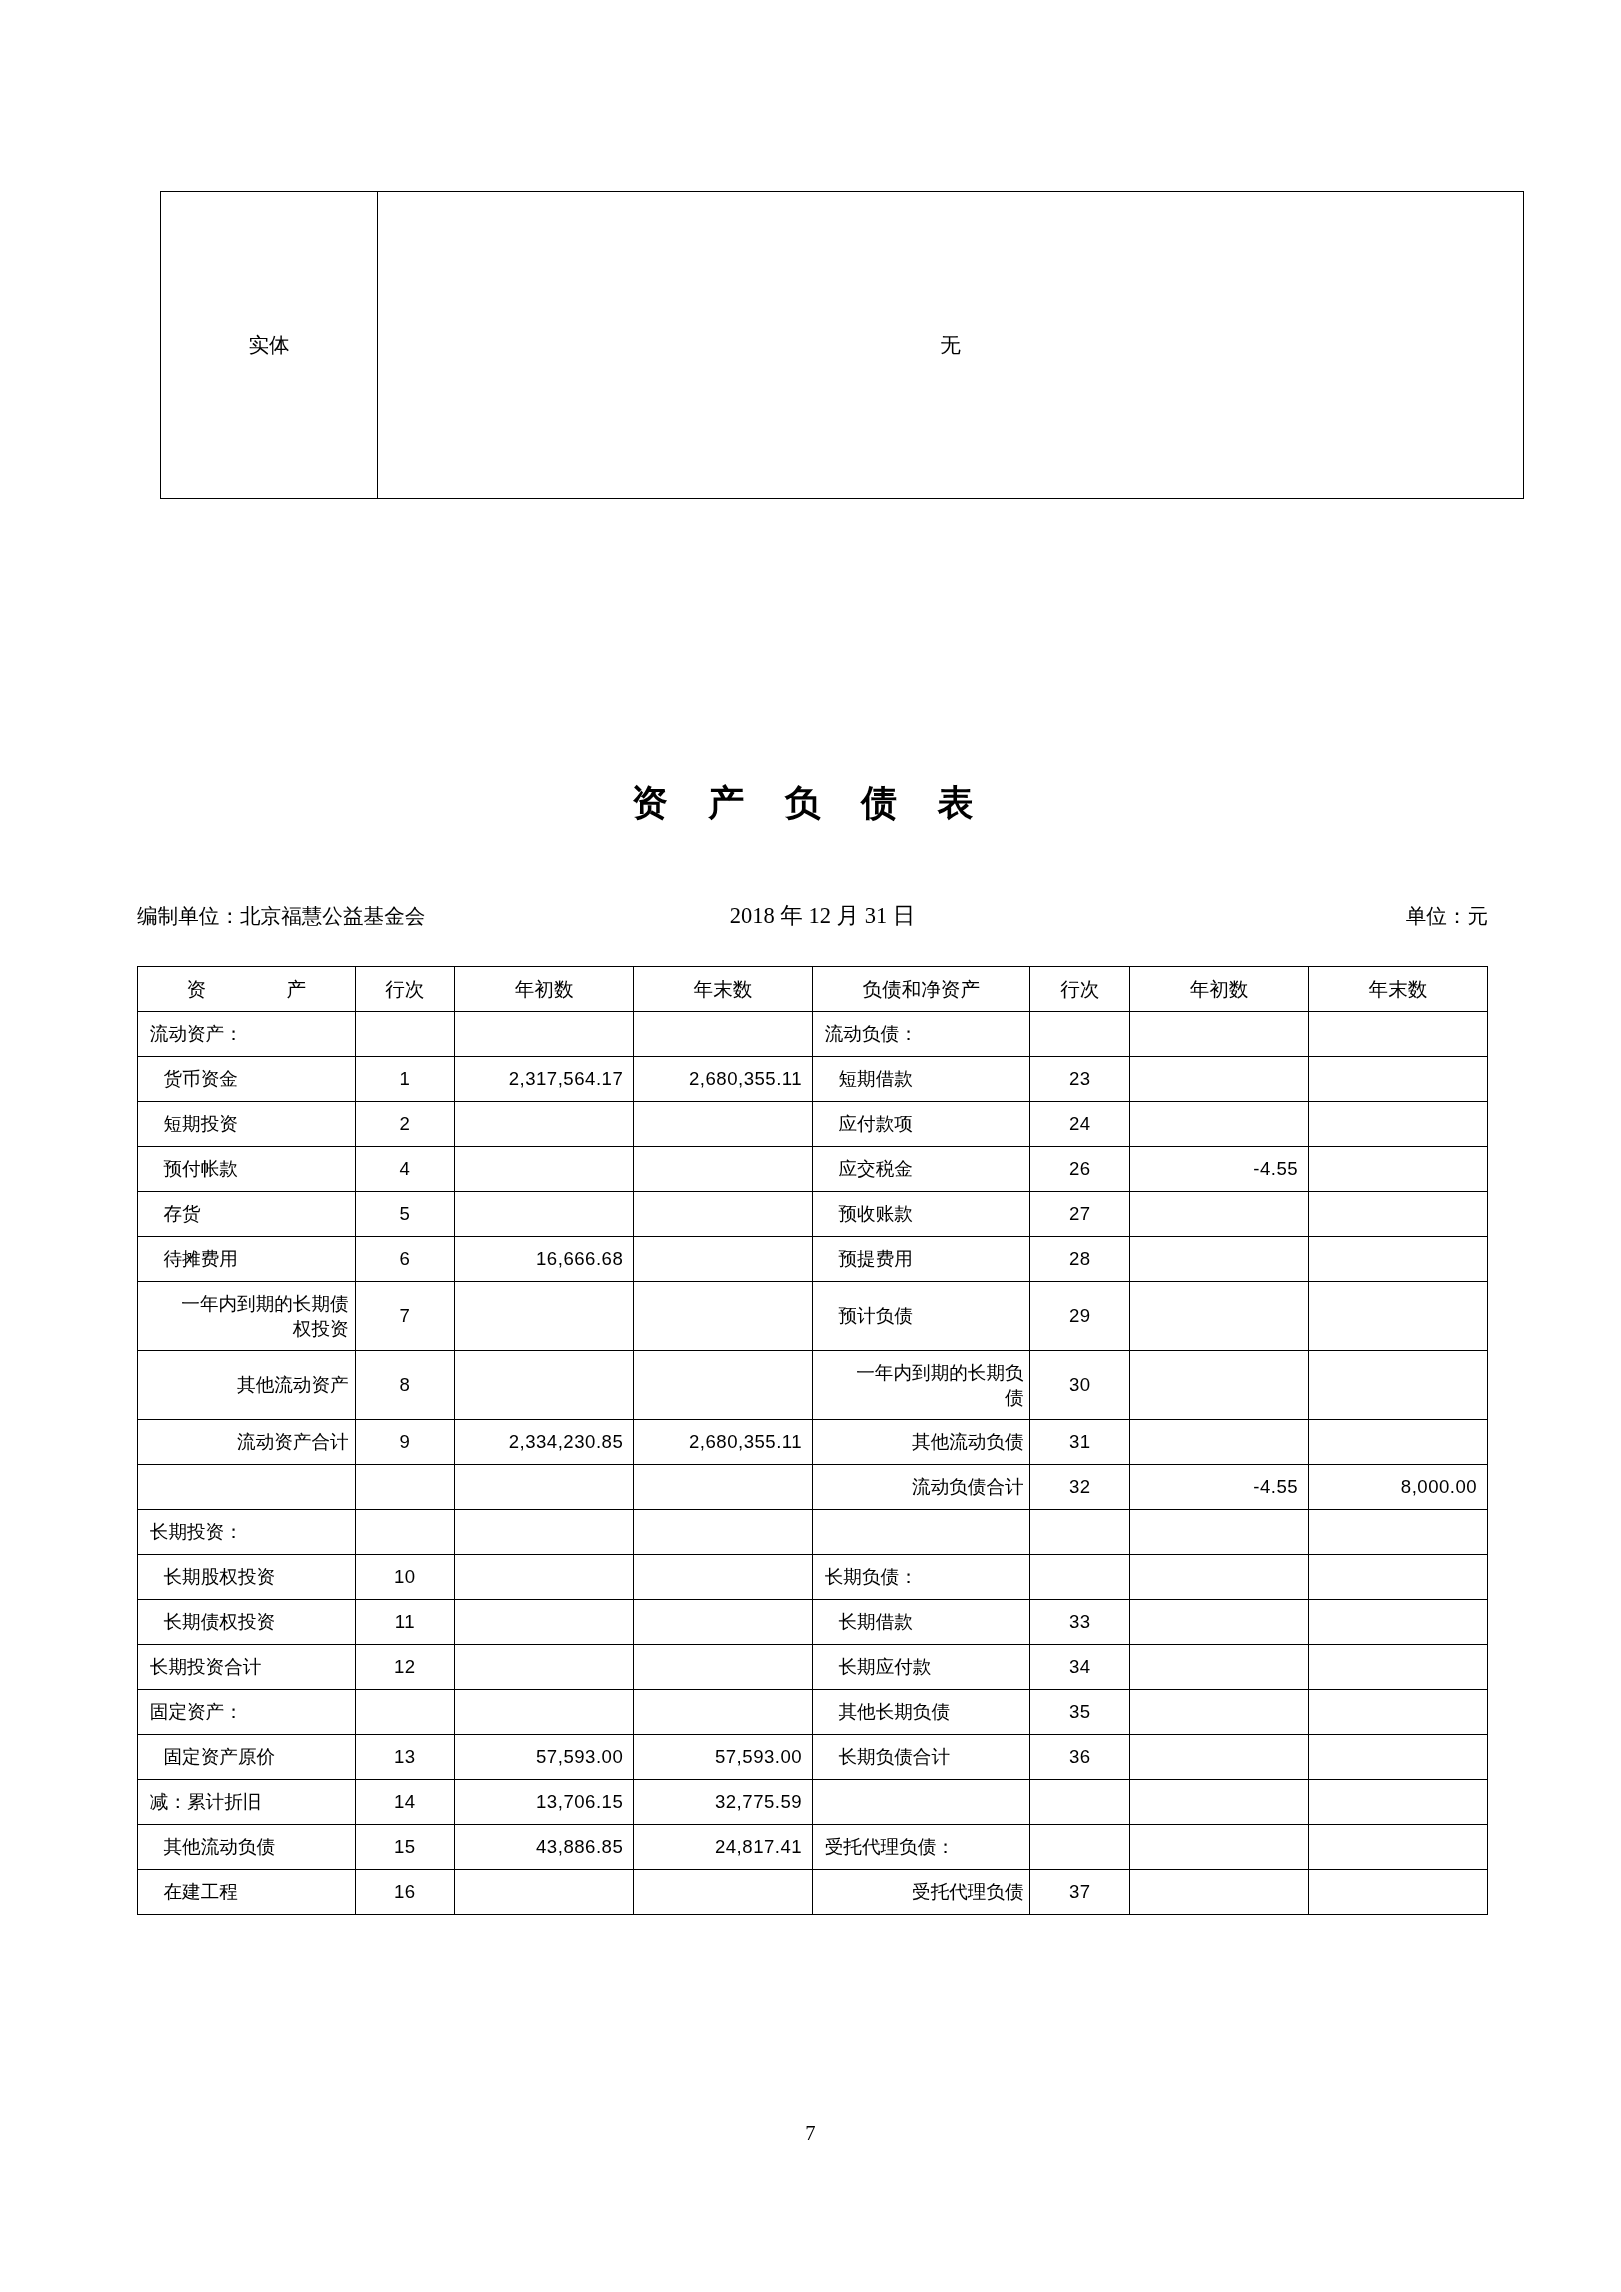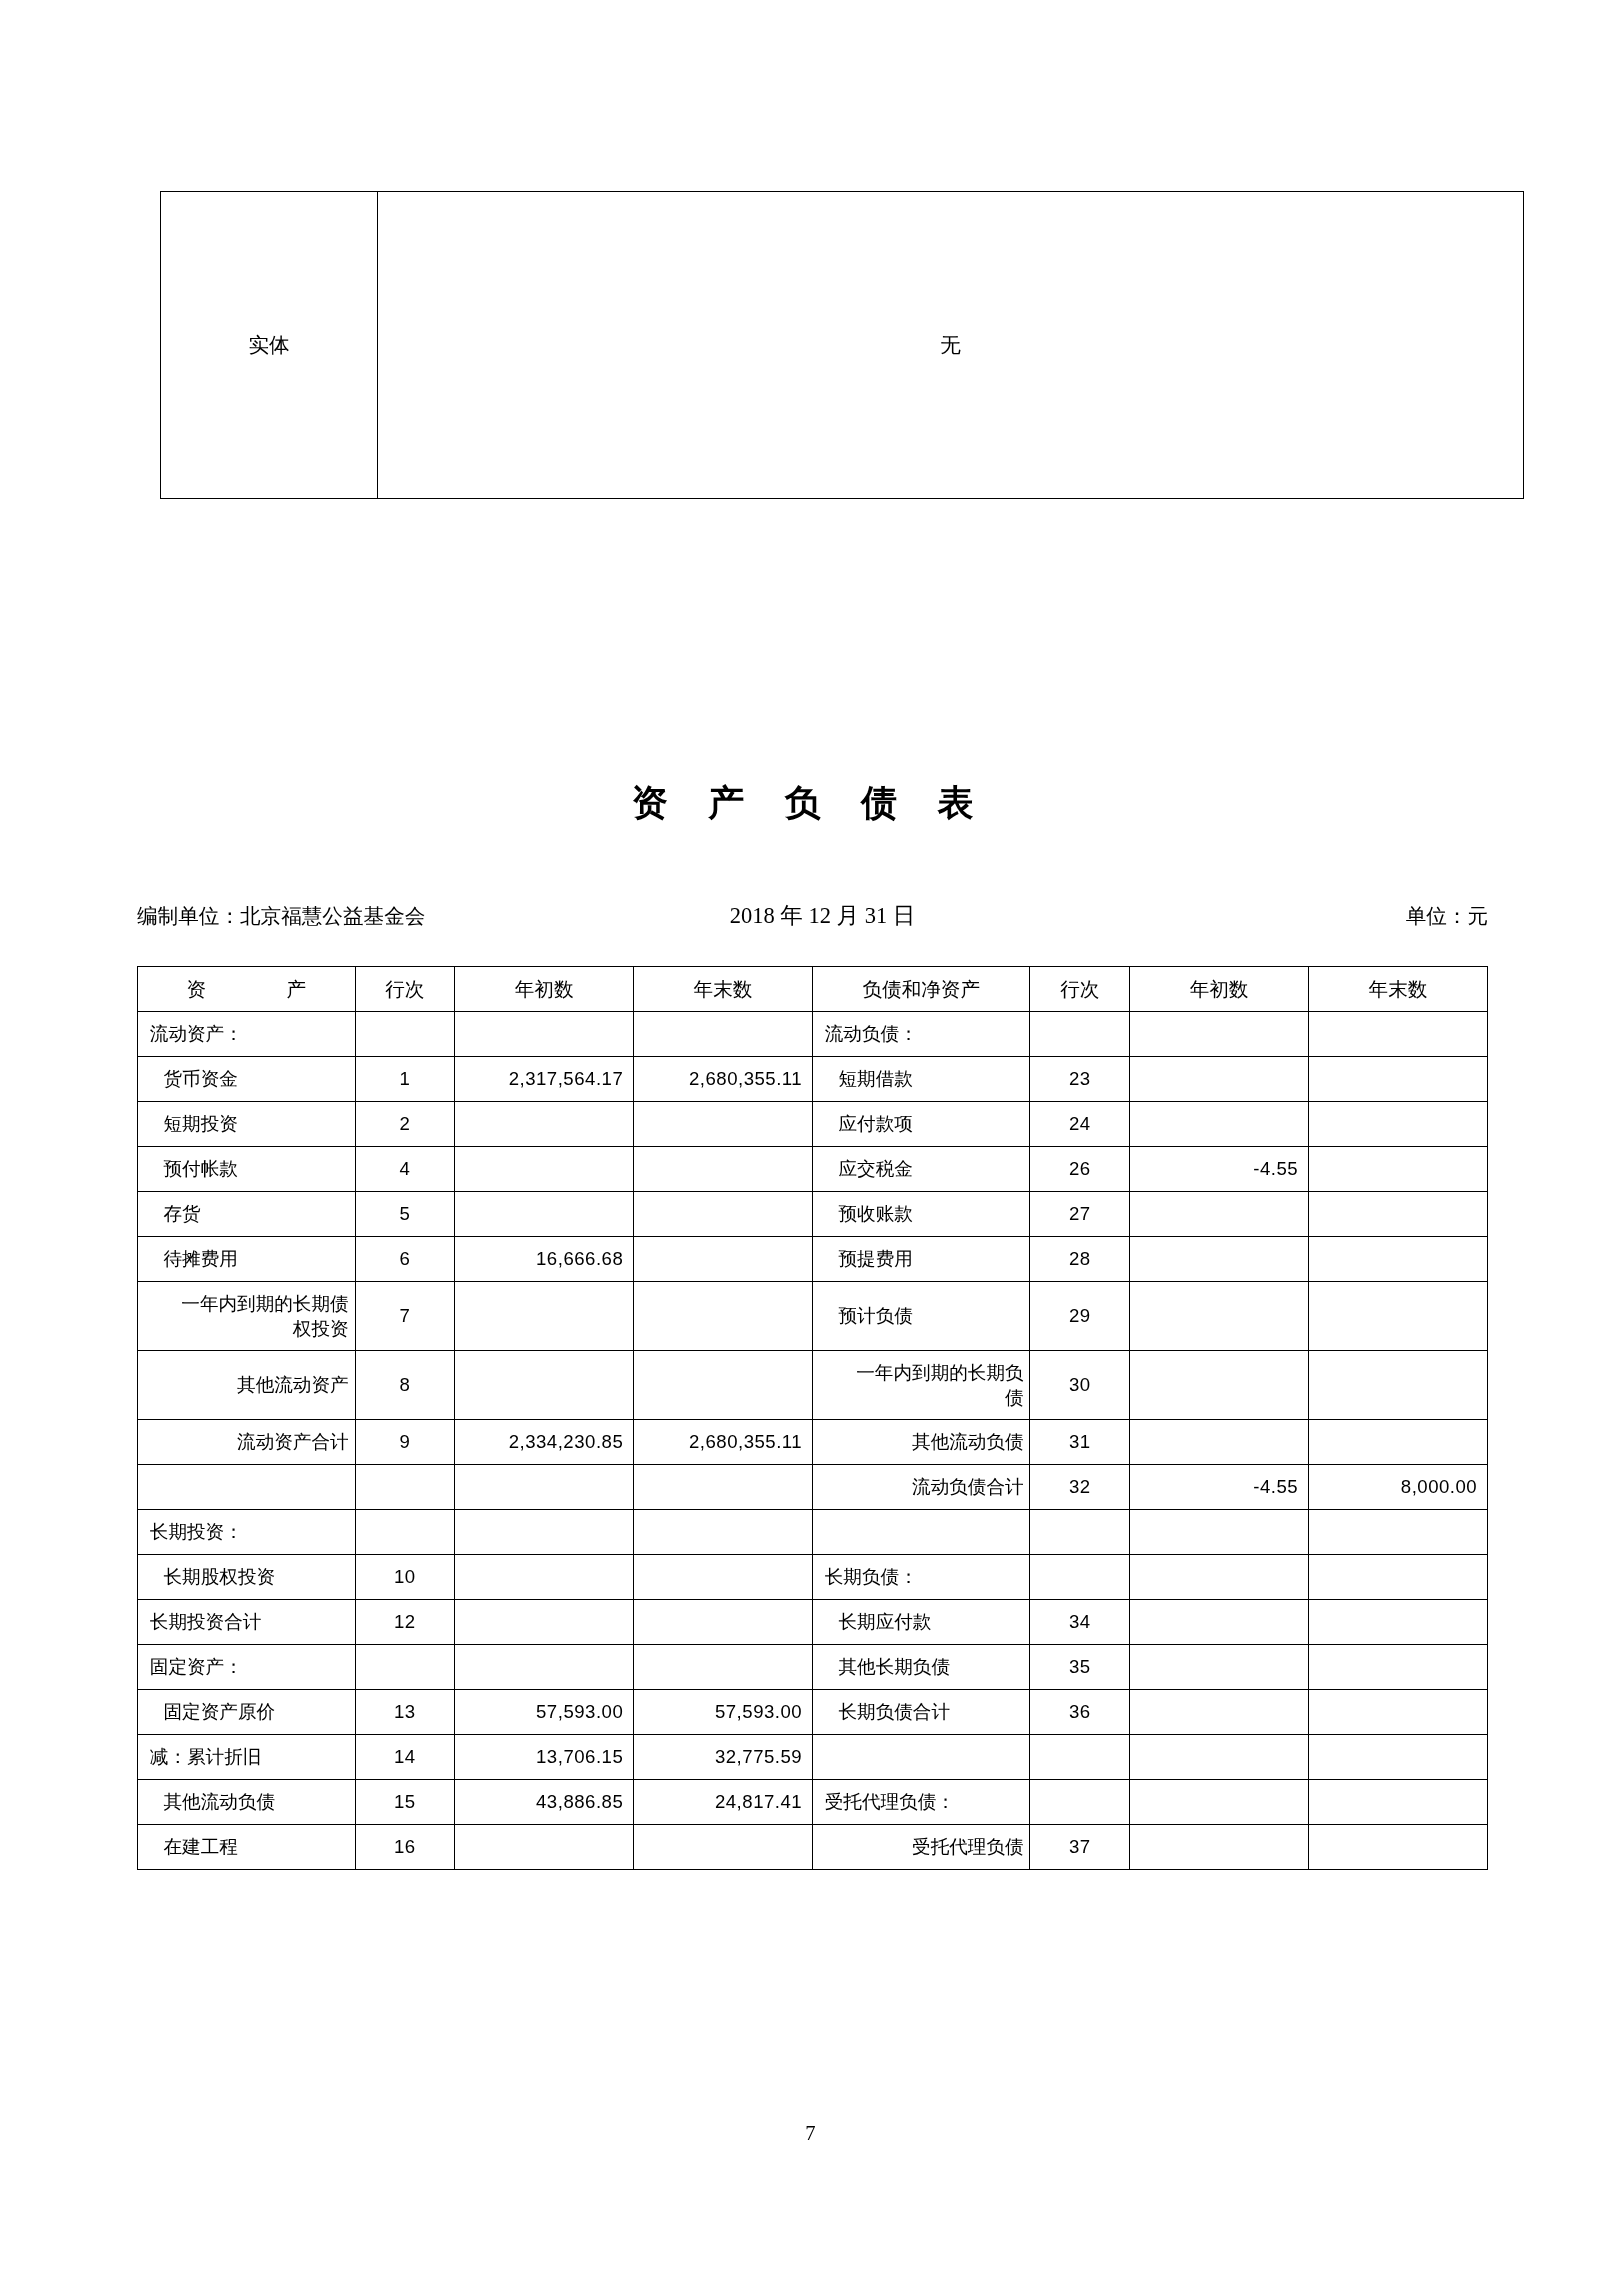--- a/index.html
+++ b/index.html
@@ -328,20 +328,30 @@
           <td class="label wrap indent1">长期股权投资</td>
           <td class="num">10</td>
           <td class="amount"></td>
           <td class="amount"></td>
           <td class="label wrap">长期负债：</td>
           <td class="num"></td>
           <td class="amount"></td>
           <td class="amount"></td>
         </tr>
         <tr>
+          <td class="label wrap indent1">长期债权投资</td>
+          <td class="num">11</td>
+          <td class="amount"></td>
+          <td class="amount"></td>
+          <td class="label wrap indent1">长期借款</td>
+          <td class="num">33</td>
+          <td class="amount"></td>
+          <td class="amount"></td>
+        </tr>
+        <tr>
           <td class="label wrap">长期投资合计</td>
           <td class="num">12</td>
           <td class="amount"></td>
           <td class="amount"></td>
           <td class="label wrap indent1">长期应付款</td>
           <td class="num">34</td>
           <td class="amount"></td>
           <td class="amount"></td>
         </tr>
         <tr>

